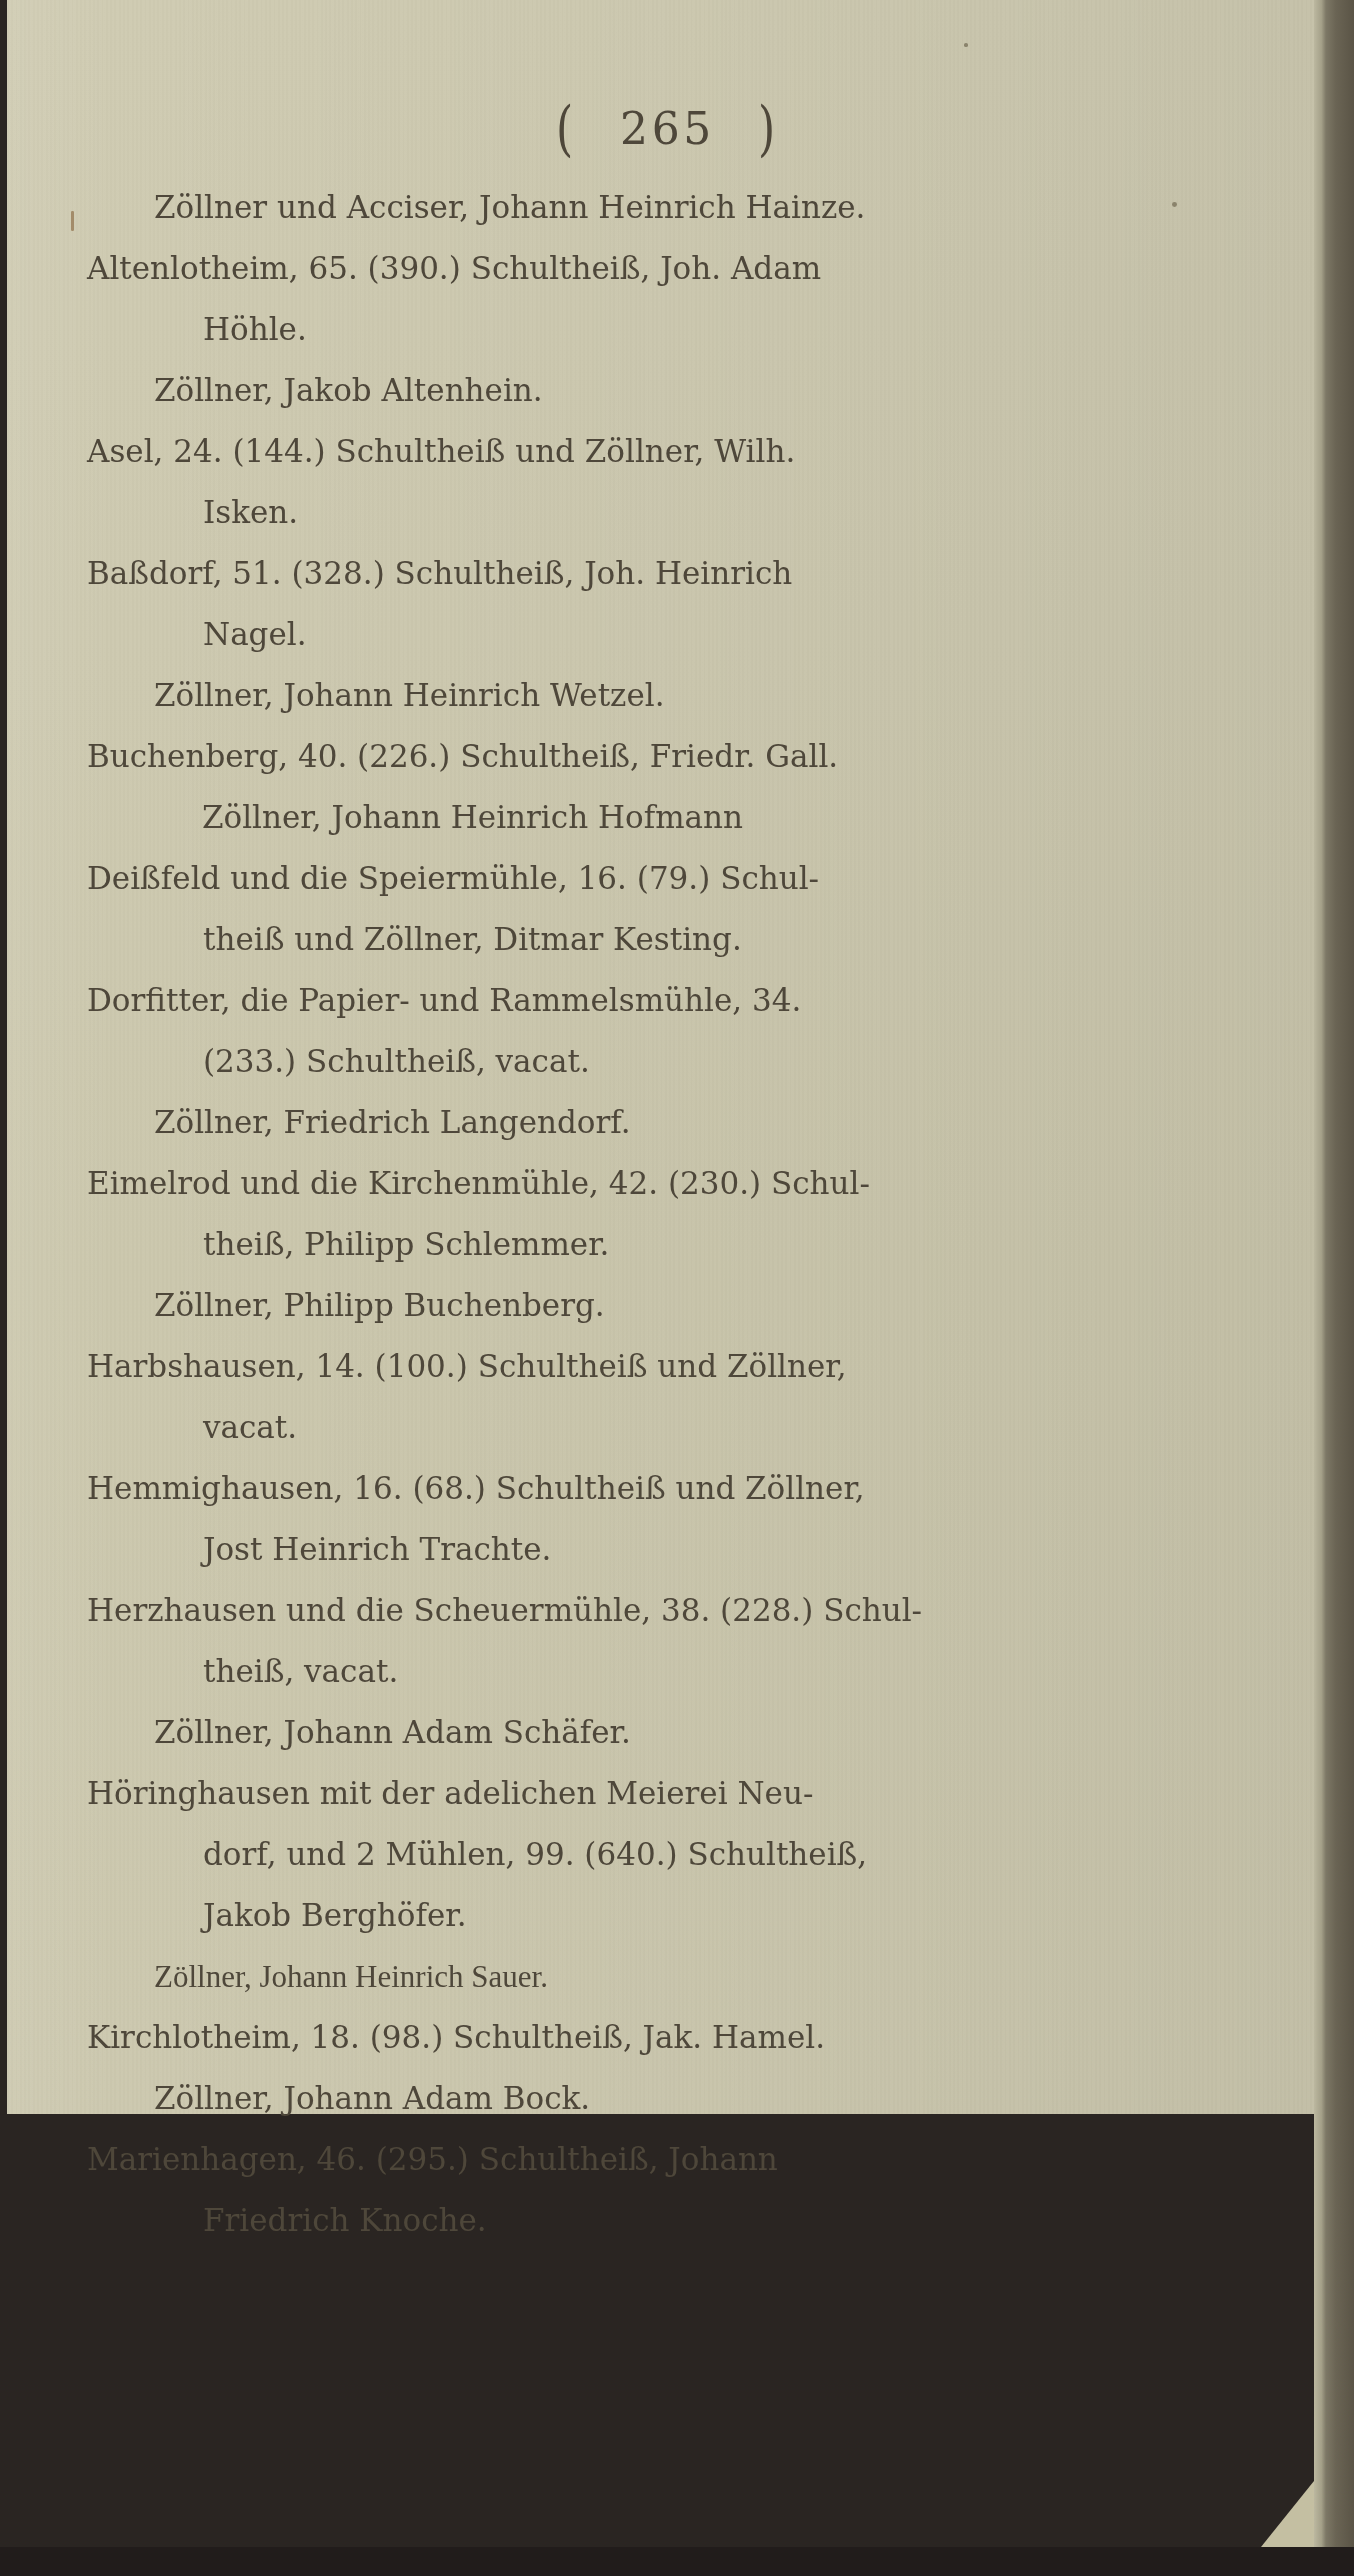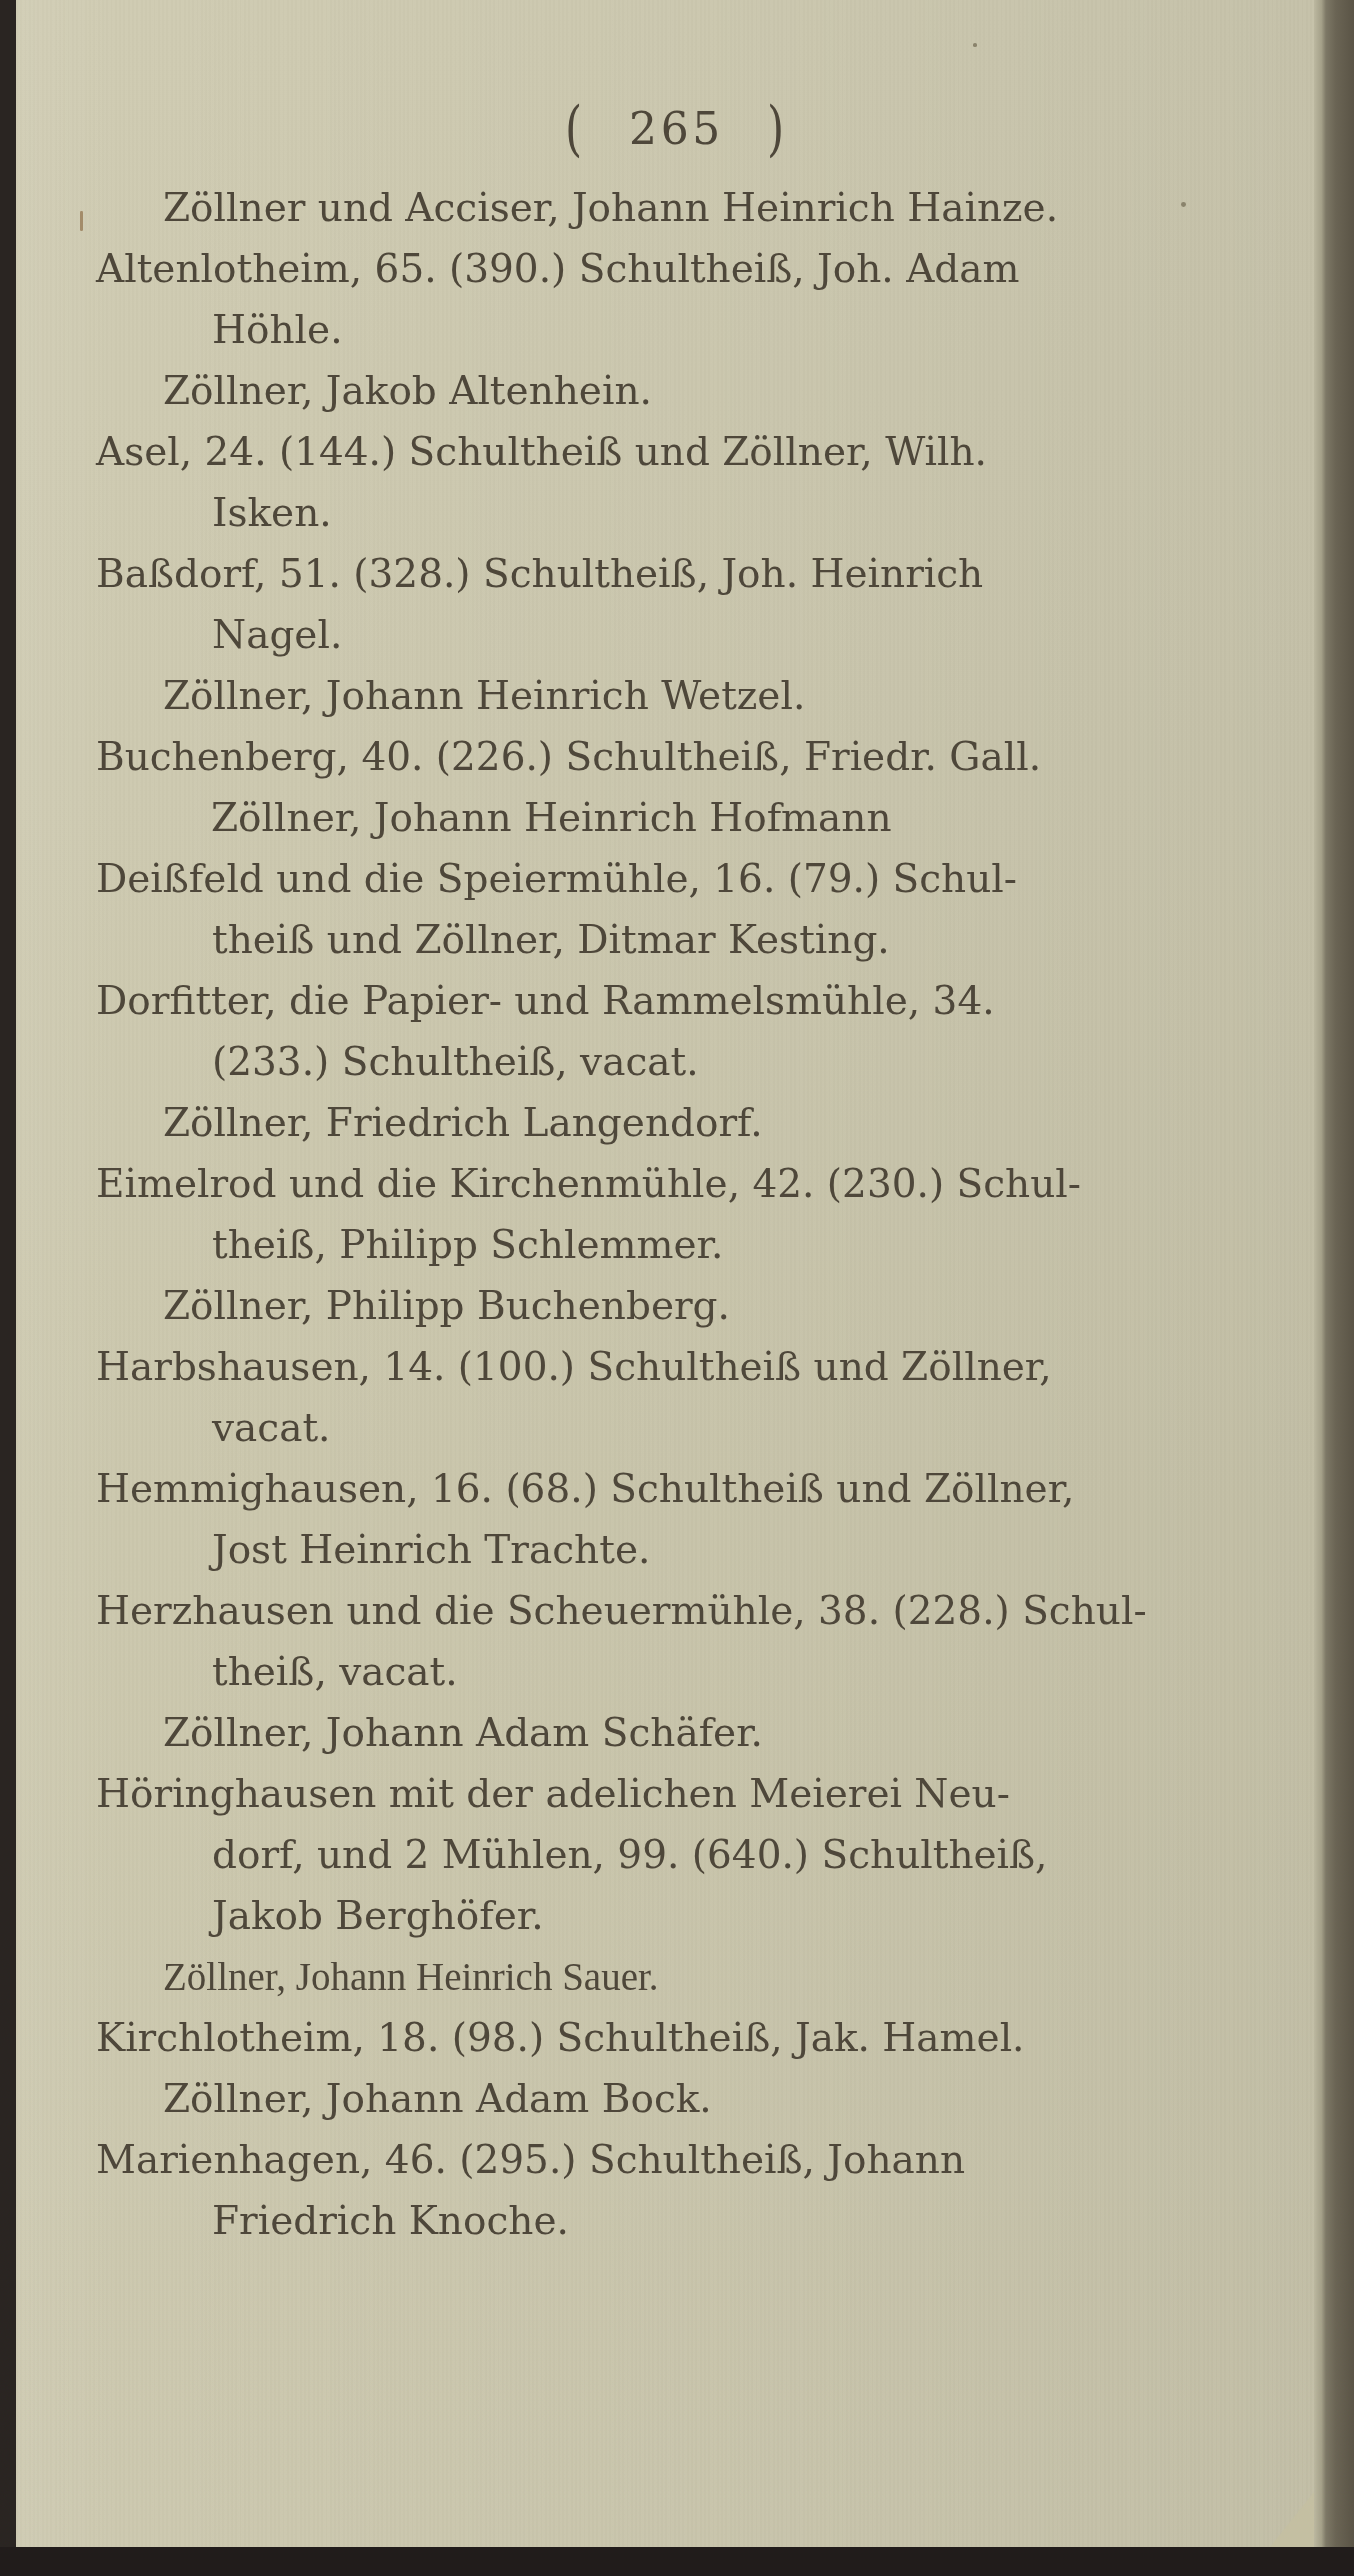--- a/index.html
+++ b/index.html
@@ -2,21 +2,21 @@
 <html style="font-size:9.8px"><head>
 <meta charset="utf-8">
 <style>
   html, body { margin: 0; padding: 0; }
   body {
     width: 1354px; height: 2576px; overflow: hidden; position: relative;
     background: #2a2522;
     font-family: "DejaVu Serif", serif;
   }
   .page {
-    position: absolute; left: 16px; top: 0; width: 1321px; height: 2547px;
+    position: absolute; left: 7px; top: 0; width: 1321px; height: 2114px;
     background:
       linear-gradient(90deg, rgba(255,255,255,0.06) 0%, rgba(0,0,0,0) 8%, rgba(0,0,0,0.02) 50%, rgba(0,0,0,0.05) 100%),
       linear-gradient(180deg, #cfcbb2 0%, #cdc9b0 30%, #cbc7ad 60%, #ccc8af 100%);
   }
   .page::before {
     content: ""; position: absolute; inset: 0;
     background: repeating-linear-gradient(90deg, rgba(0,0,0,0.012) 0 1.8px, rgba(255,255,255,0.015) 1.8px 4.3px);
   }
   .binding {
     position: absolute; top: 0; left: 1321px; width: 33px; height: 2547px;
@@ -34,21 +34,21 @@
     position: absolute; left: 1254px; top: 2471px; width: 0; height: 0;
     border-left: 61px solid transparent; border-bottom: 76px solid #c4bfa2;
   }
   .header {
     position: absolute; top: 103px; left: 0; width: 1321px; text-align: center;
     font-size: 44px; color: #4e473a; letter-spacing: 3.7px;
   }
   .header .paren { display: inline-block; transform: scaleY(1.35); margin: 0 43px; }
   .text {
     position: absolute; top: 177px; left: 80px; width: 1083px;
-    color: #4e473a; font-size: 39px; line-height: 61px;
+    color: #4e473a; font-size: 31px; line-height: 61px;
   }
   .line { white-space: nowrap; height: 61px; font-family: "DejaVu Serif", serif; }
   .ind1 { padding-left: 67px; }
   .ind2 { padding-left: 116px; }
   .ind0 { padding-left: 0; }
   .mark {
     position: absolute; left: 64px; top: 211px; width: 3.1px; height: 19.6px;
     background: #a38c6a; border-radius: 1.2px;
   }
   .speck { position: absolute; width: 4.9px; height: 4.9px; border-radius: 50%; background: #8a836c; }

